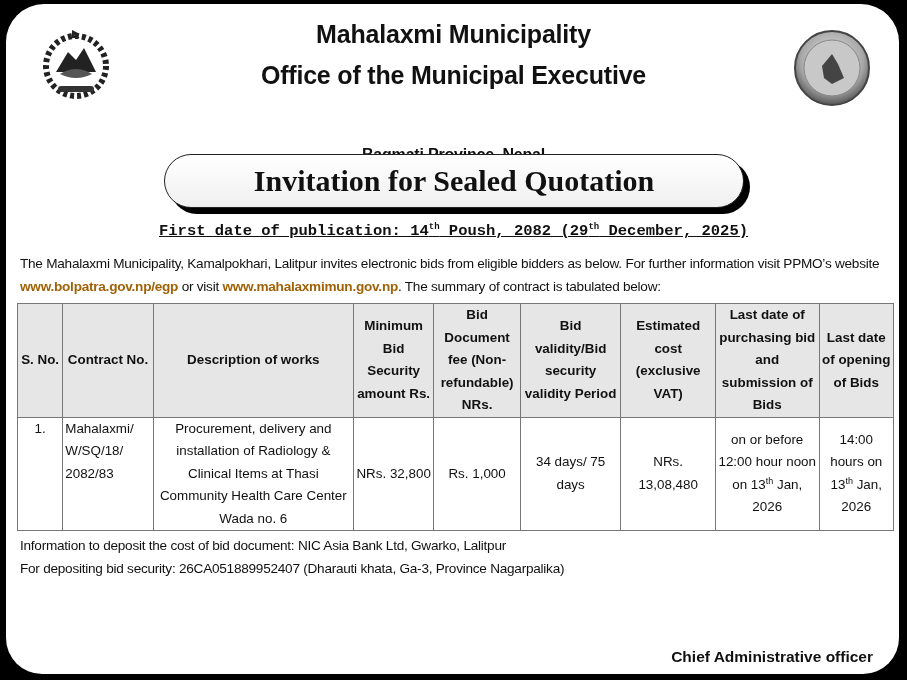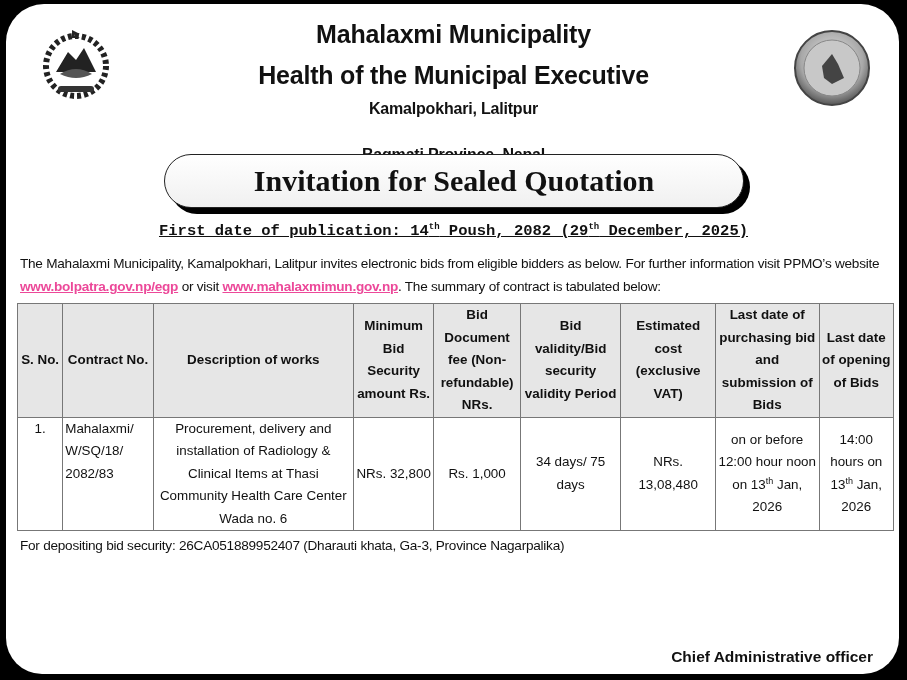--- a/index.html
+++ b/index.html
@@ -65,21 +65,21 @@
       text-decoration: underline;
     }
     sup { font-size: 9px; line-height: 0; vertical-align: super; }
 
     .intro {
       position: absolute; left: 14px; top: 248px; width: 872px;
       font-family: "Liberation Sans", sans-serif;
       font-size: 13.6px; line-height: 23px;
       letter-spacing: -0.25px;
     }
-    .intro a { color: #ec4899; font-weight: bold; text-decoration: underline; }
+    .intro a { color: #a16207; font-weight: bold; }
 
     table.summary {
       position: absolute; left: 11px; top: 299px;
       width: 877px;
       border-collapse: collapse;
       font-family: "Liberation Sans", sans-serif;
       font-size: 13.4px;
     }
     table.summary th, table.summary td {
       border: 1.5px solid #777;
@@ -135,22 +135,21 @@
         <stop offset="70%" stop-color="#a8a8a8"></stop>
         <stop offset="100%" stop-color="#555"></stop>
       </radialGradient>
     </defs>
     <circle cx="40" cy="40" r="37" fill="url(#sg)" stroke="#444" stroke-width="2"></circle>
     <circle cx="40" cy="40" r="28" fill="#c8c8c8" stroke="#888" stroke-width="1"></circle>
     <path d="M30 38 L40 26 L46 36 L52 50 L40 56 L32 50 Z" fill="#444"></path>
   </svg>
 
   <div class="hdr h1">Mahalaxmi Municipality</div>
-  <div class="hdr h2">Health of the Municipal Executive</div>
-  <div class="hdr h3">Kamalpokhari, Lalitpur</div>
+  <div class="hdr h2">Office of the Municipal Executive</div>
   <div class="hdr h4">Bagmati Province, Nepal</div>
 
   <div class="banner-shadow"></div>
   <div class="banner">
     <span>Invitation for Sealed Quotation</span>
   </div>
 
   <div class="pubdate">
     <span>First date of publication: 14</span><sup>th</sup><span> Poush, 2082 (29</span><sup>th</sup><span> December, 2025)</span>
   </div>
@@ -193,17 +192,18 @@
         <td>Rs. 1,000</td>
         <td>34 days/ 75 days</td>
         <td>NRs. 13,08,480</td>
         <td><span>on or before 12:00 hour noon on 13</span><sup>th</sup><span> Jan, 2026</span></td>
         <td><span>14:00 hours on 13</span><sup>th</sup><span>  Jan, 2026</span></td>
       </tr>
     </tbody>
   </table>
 
   <div class="footer">
+    <p>Information to deposit the cost of bid document: NIC Asia Bank Ltd, Gwarko, Lalitpur</p>
     <p>For depositing bid security: 26CA051889952407 (Dharauti khata, Ga-3, Province Nagarpalika)</p>
   </div>
 
   <div class="signature">Chief Administrative officer</div>
 </div>
 
 </body></html>

